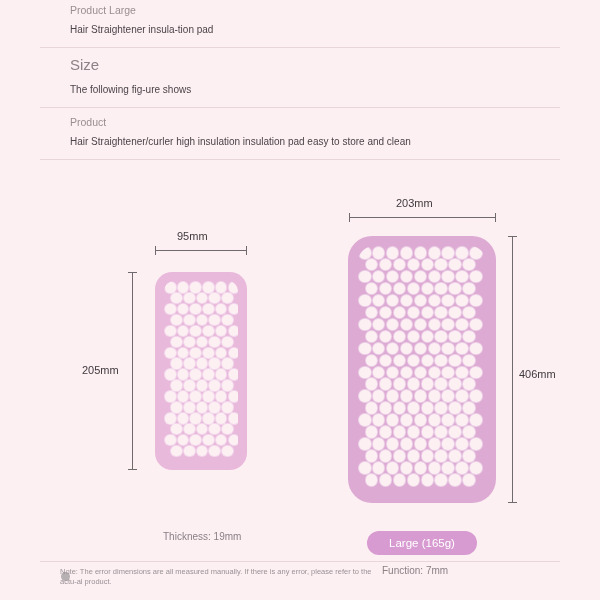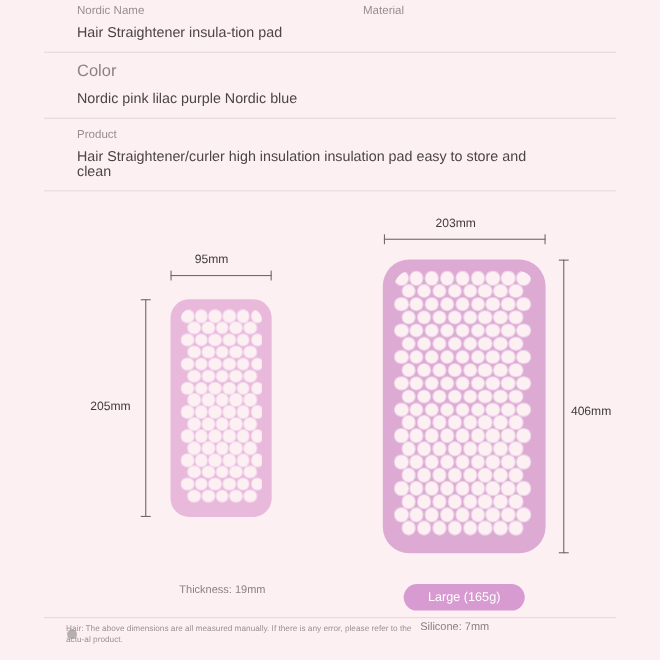--- a/index.html
+++ b/index.html
@@ -49,21 +49,21 @@
     line-height: 13px;
     margin-bottom: 6px;
   }
   .spec-label.big {
     font-size: 15px;
     color: #8d8287;
     line-height: 18px;
     margin-bottom: 9px;
   }
   .spec-value {
-    font-size: 13px;
+    font-size: 10px;
     color: #4b4448;
     line-height: 14px;
     max-width: 200px;
   }
   .spec-value.big {
     font-size: 12px;
     color: #3f3a3d;
   }
   .spec-value.wide {
     max-width: 430px;
@@ -201,32 +201,31 @@
 </style>
 </head>
 <body>
 
 <div class="page">
 
   <div class="spec">
 
     <div class="spec-row first">
       <div class="spec-cell">
-        <div class="spec-label">Nordic Name</div>
+        <div class="spec-label">Product Large</div>
         <div class="spec-value">Hair Straightener insula-tion pad</div>
       </div>
       <div class="spec-cell">
-        <div class="spec-label">Material</div>
       </div>
     </div>
 
     <div class="spec-row">
       <div class="spec-cell">
-        <div class="spec-label big">Color</div>
-        <div class="spec-value wide">Nordic pink lilac purple Nordic blue</div>
+        <div class="spec-label big">Size</div>
+        <div class="spec-value">The following fig-ure shows</div>
       </div>
     </div>
 
     <div class="spec-row">
       <div class="spec-cell wide">
         <div class="spec-label">Product</div>
         <div class="spec-value wide">Hair Straightener/curler high insulation insulation pad easy to store and clean</div>
       </div>
     </div>
 
@@ -522,21 +521,21 @@
     <div class="tick-v" style="left:349px; top:27px;"></div>
     <div class="tick-v" style="left:495px; top:27px;"></div>
     <div class="dim-text" style="left:396px; top:11px;">203mm</div>
 
     <div class="dim-line-v" style="left:512px; top:50px; height:267px;"></div>
     <div class="tick-h" style="left:508px; top:50px;"></div>
     <div class="tick-h" style="left:508px; top:316px;"></div>
     <div class="dim-text" style="left:519px; top:182px;">406mm</div>
 
     <div class="pill large-pill" style="left:367px; top:345px; width:110px;text-align:center;">Large (165g)</div>
-    <div class="thickness" style="left:382px; top:379px;">Silicone: 7mm</div>
+    <div class="thickness" style="left:382px; top:379px;">Function: 7mm</div>
 
   </div>
 
   <div class="footer-rule"></div>
   <div class="note-dot"></div>
-  <div class="note">Hair: The above dimensions are all measured manually. If there is any error, please refer to the actu-al product.</div>
+  <div class="note">Note: The error dimensions are all measured manually. If there is any error, please refer to the actu-al product.</div>
 
 </div>
 
 </body></html>

